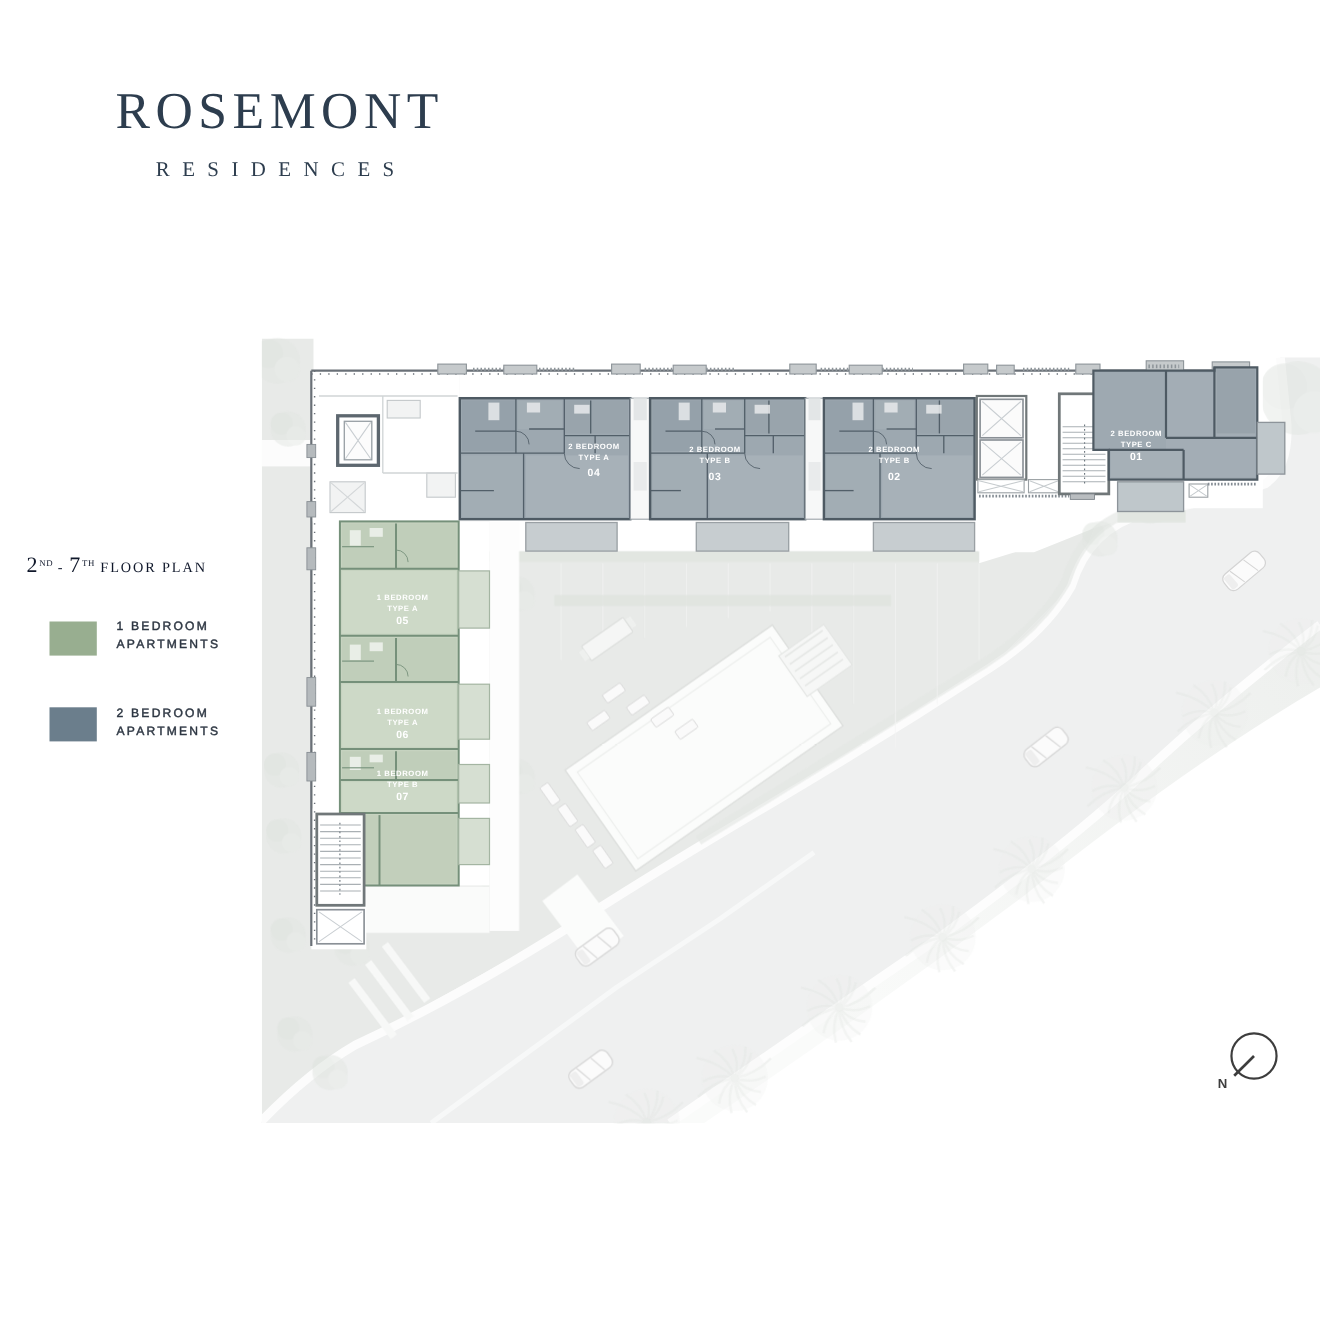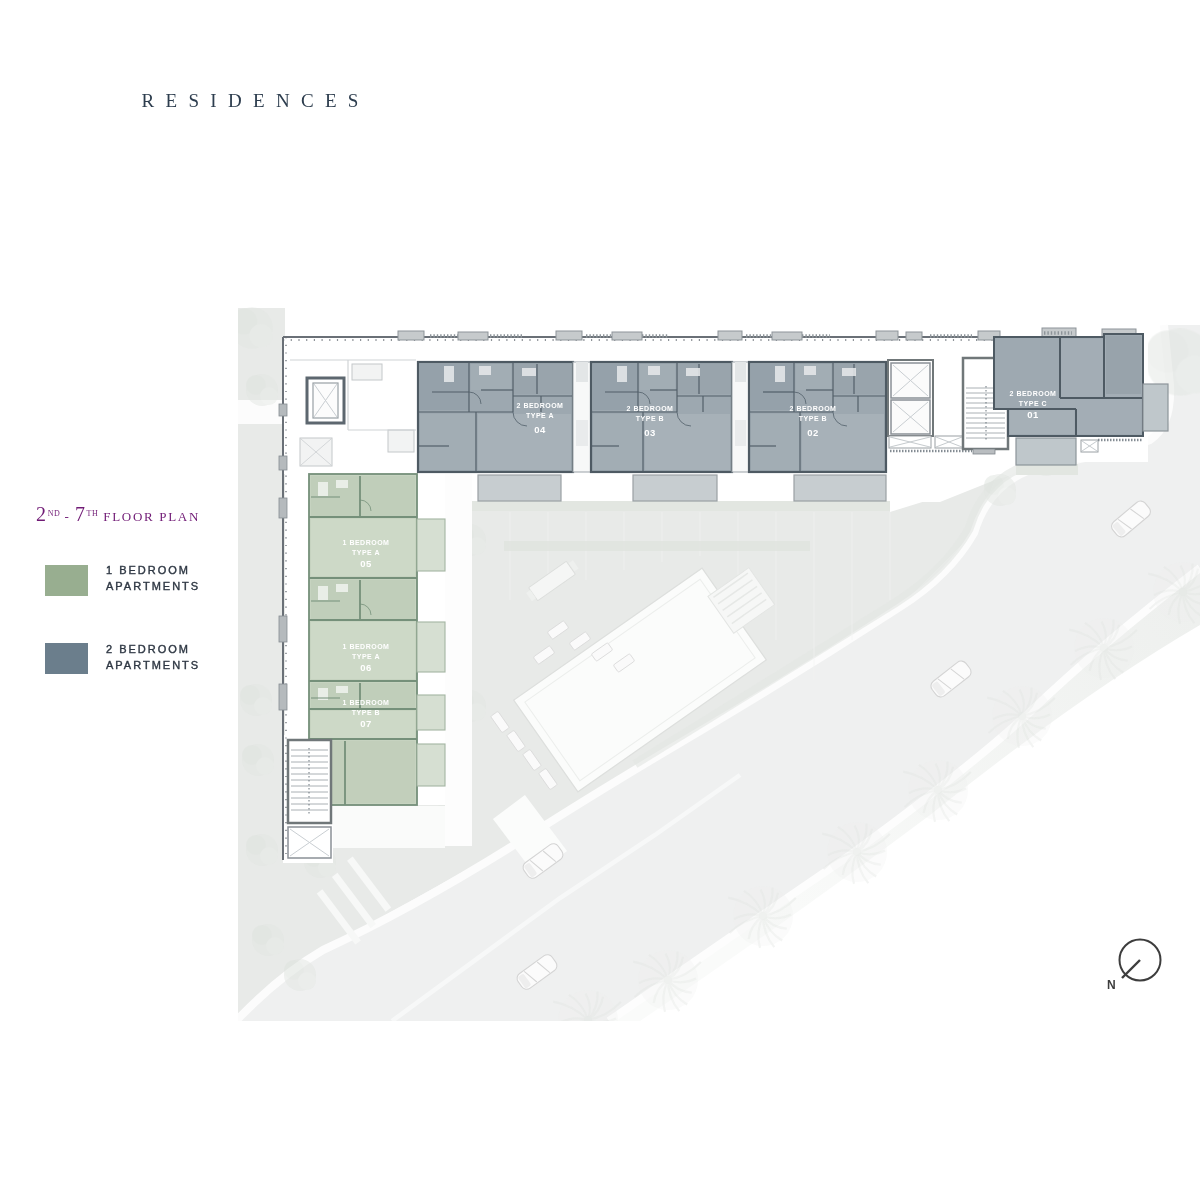--- a/index.html
+++ b/index.html
@@ -1,20 +1,20 @@
 <!DOCTYPE html>
 <html><head>
 <meta charset="utf-8">
 <style>
 html,body{margin:0;padding:0;background:#fff;}
 #page{position:relative;width:1200px;height:1200px;background:#fff;overflow:hidden;font-family:"Liberation Sans",sans-serif;}
 .logo{position:absolute;left:100px;top:74px;width:300px;text-align:center;color:#2d3d4e;font-family:"Liberation Serif",serif;}
 .logo .l1{font-size:47px;letter-spacing:5px;text-indent:5px;white-space:nowrap;}
 .logo .l2{font-size:19px;letter-spacing:11.3px;text-indent:11.3px;margin-top:16px;white-space:nowrap;}
-.fptitle{position:absolute;left:36px;top:503px;color:#701a75;font-family:"Liberation Serif",serif;font-size:13px;letter-spacing:1.7px;white-space:nowrap;}
+.fptitle{position:absolute;left:24px;top:503px;color:#0f172a;font-family:"Liberation Serif",serif;font-size:13px;letter-spacing:1.7px;white-space:nowrap;}
 .fptitle .num{font-size:20px;}
 .fptitle sup{font-size:8px;letter-spacing:0.5px;}
 .leg{position:absolute;color:#2e3743;font-size:11px;letter-spacing:2px;line-height:16px;font-weight:normal;-webkit-text-stroke:0.4px #2e3743;}
 .sw{position:absolute;width:43px;height:31px;}
 </style>
 </head>
 <body>
 <div id="page">
 <svg width="1200" height="1200" viewBox="0 0 1200 1200" style="position:absolute;left:0;top:0">
 <defs>
@@ -493,20 +493,21 @@
 </g>
 
 <g>
   <circle cx="1140" cy="960" r="20.5" fill="none" stroke="#3d3d3d" stroke-width="2"></circle>
   <line x1="1140" y1="960" x2="1122" y2="978" stroke="#3d3d3d" stroke-width="2.4"></line>
   <text x="1107" y="989" font-size="12" font-weight="bold" fill="#3d3d3d">N</text>
 </g>
 </svg>
 
 <div class="logo">
+  <div class="l1">ROSEMONT</div>
   <div class="l2">RESIDENCES</div>
 </div>
 <div class="fptitle"><span class="num">2</span><sup>ND</sup> - <span class="num">7</span><sup>TH</sup> FLOOR&nbsp;PLAN</div>
 <div class="sw" style="left:45px;top:565px;background:#98ae90;"></div>
 <div class="leg" style="left:106px;top:562px;">1 BEDROOM<br>APARTMENTS</div>
 <div class="sw" style="left:45px;top:643px;background:#6b7e8c;"></div>
 <div class="leg" style="left:106px;top:641px;">2 BEDROOM<br>APARTMENTS</div>
 </div>
 
 </body></html>

